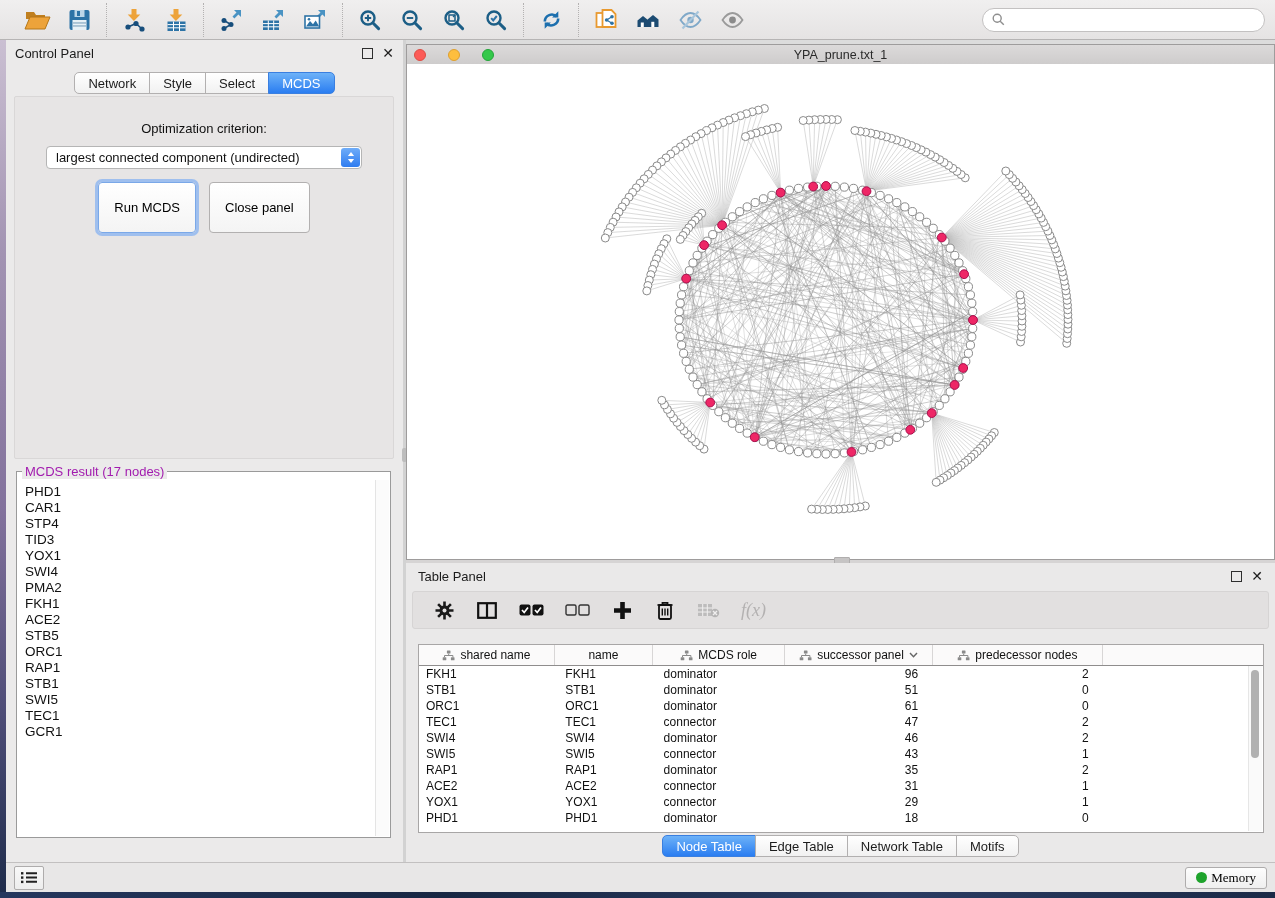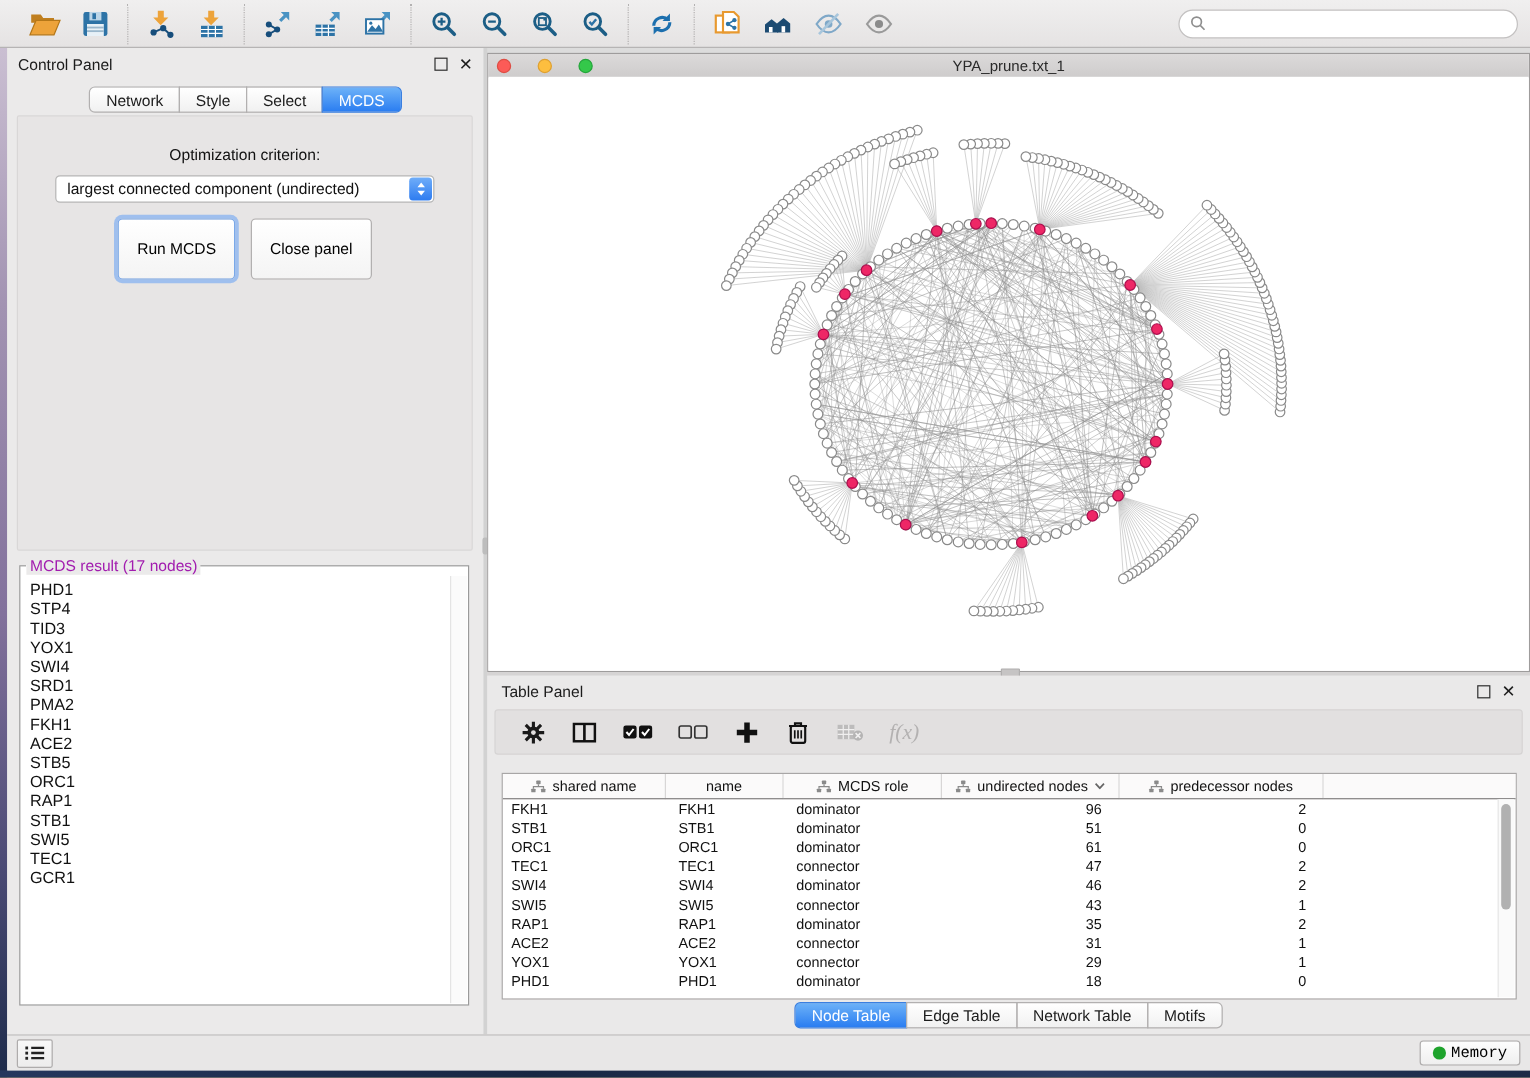--- a/index.html
+++ b/index.html
@@ -97,21 +97,21 @@
                 border-left:1px solid #e6e6e6;cursor:pointer;}
   .table-scroll .thumb{position:absolute;left:2px;width:8px;top:4px;height:88px;background:#b1b1b1;border-radius:4px;}
   .tp-tabs{position:absolute;left:0;right:0;bottom:5px;display:flex;justify-content:center;}
   
   .status-bar{position:absolute;left:6px;right:0;top:862px;height:30px;background:#e8e7e7;
               border-top:1px solid #c2c0c0;display:flex;align-items:center;padding:0 8px;box-sizing:border-box;}
   .list-btn{width:28px;height:22px;border:1px solid #aeacac;background:linear-gradient(#f8f8f8,#ededed);
             border-radius:2px;display:flex;align-items:center;justify-content:center;cursor:pointer;}
   .mem-btn{margin-left:auto;display:flex;align-items:center;gap:4px;border:1px solid #aeacac;cursor:pointer;
            background:linear-gradient(#fdfdfd,#efefef);border-radius:3px;padding:2px 10px;font-size:13px;
-           font-family:Liberation Mono, monospace;}
+           font-family:Liberation Serif, serif;}
   .dot{width:11px;height:11px;border-radius:50%;background:#1ea32c;display:inline-block;}
   .list-item{cursor:default;}
 </style>
 </head>
 <body>
 
 <div class="screen">
   <div class="wp-left"></div>
   <div class="wp-bottom"></div>
 
@@ -292,25 +292,25 @@
       </div>
       <div class="btn-row">
         <button class="btn focused">Run MCDS</button>
         <button class="btn">Close panel</button>
       </div>
     </div>
     <fieldset class="result-box">
       <legend>MCDS result (17 nodes)</legend>
       <div class="result-list" id="mcds-list">
           <div class="list-item">PHD1</div>
+          <div class="list-item">CAR1</div>
           <div class="list-item">STP4</div>
           <div class="list-item">TID3</div>
           <div class="list-item">YOX1</div>
           <div class="list-item">SWI4</div>
-          <div class="list-item">SRD1</div>
           <div class="list-item">PMA2</div>
           <div class="list-item">FKH1</div>
           <div class="list-item">ACE2</div>
           <div class="list-item">STB5</div>
           <div class="list-item">ORC1</div>
           <div class="list-item">RAP1</div>
           <div class="list-item">STB1</div>
           <div class="list-item">SWI5</div>
           <div class="list-item">TEC1</div>
           <div class="list-item">GCR1</div>
@@ -1271,21 +1271,21 @@
               <th>
                 <span class="th-inner">
                   <span style="display:flex;">
                     <svg width="13" height="11" viewBox="0 0 13 11">
                       <rect x="4.9" y="0.5" width="3.6" height="3.1" rx="0.6" fill="#8a8a8a"></rect>
                       <rect x="0.7" y="7.2" width="3.6" height="3.1" rx="0.6" fill="#8a8a8a"></rect>
                       <rect x="8.9" y="7.2" width="3.6" height="3.1" rx="0.6" fill="#8a8a8a"></rect>
                       <path d="M6.7 3.6v1.9M2.5 7.2V5.5h8.4v1.7" fill="none" stroke="#8a8a8a" stroke-width="1"></path>
                     </svg>
                   </span>
-                  <span>undirected nodes</span>
+                  <span>successor panel</span>
                   <span style="display:flex;">
                     <svg width="9" height="6" viewBox="0 0 9 6">
                       <path d="M1 1l3.5 3.8L8 1" fill="none" stroke="#666" stroke-width="1.4"></path>
                     </svg>
                   </span>
                 </span>
               </th>
               <th>
                 <span class="th-inner">
                   <span style="display:flex;">

